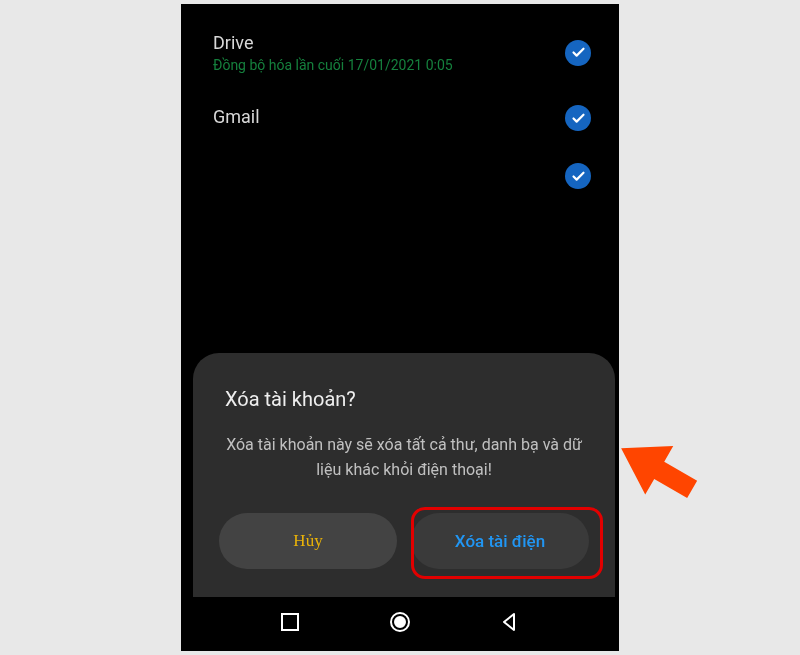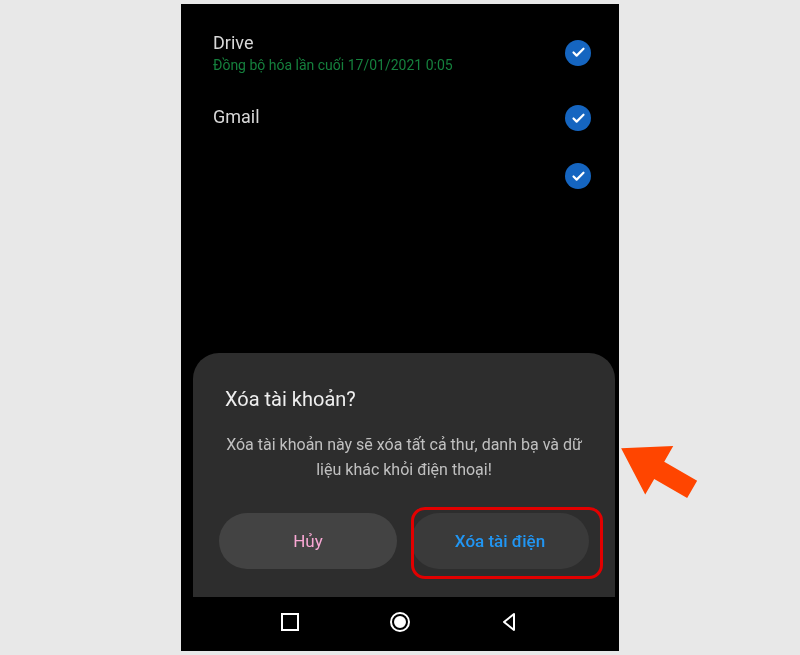--- a/index.html
+++ b/index.html
@@ -108,21 +108,22 @@
       padding: 18px 0;
       border: none;
       border-radius: 32px;
       font-size: 17px;
       font-weight: 400;
       cursor: pointer;
       font-family: inherit;
     }
     .btn-cancel {
       background: #434343;
-      color: #f9a8d4;
+      color: #eab308;
+      font-family: Liberation Serif, serif;
     }
     .btn-confirm {
       background: #3a3a3a;
       color: #2196f3;
       font-weight: 500;
     }
     .highlight-box {
       position: absolute;
       border: 3px solid #e20000;
       border-radius: 14px;

